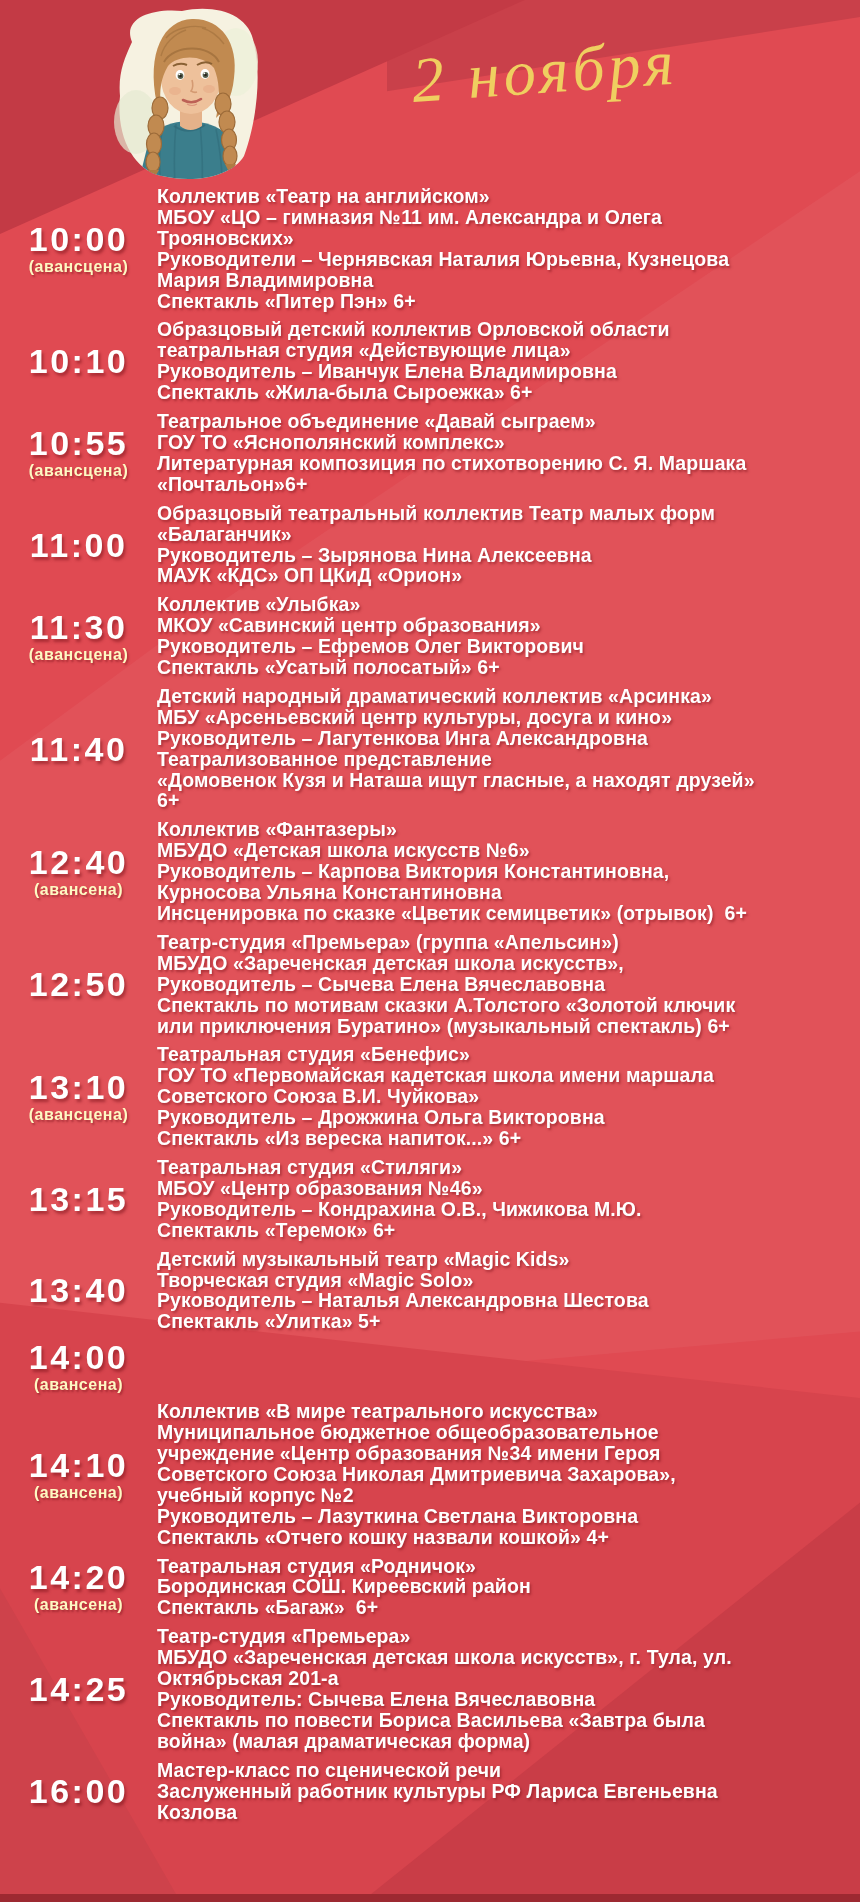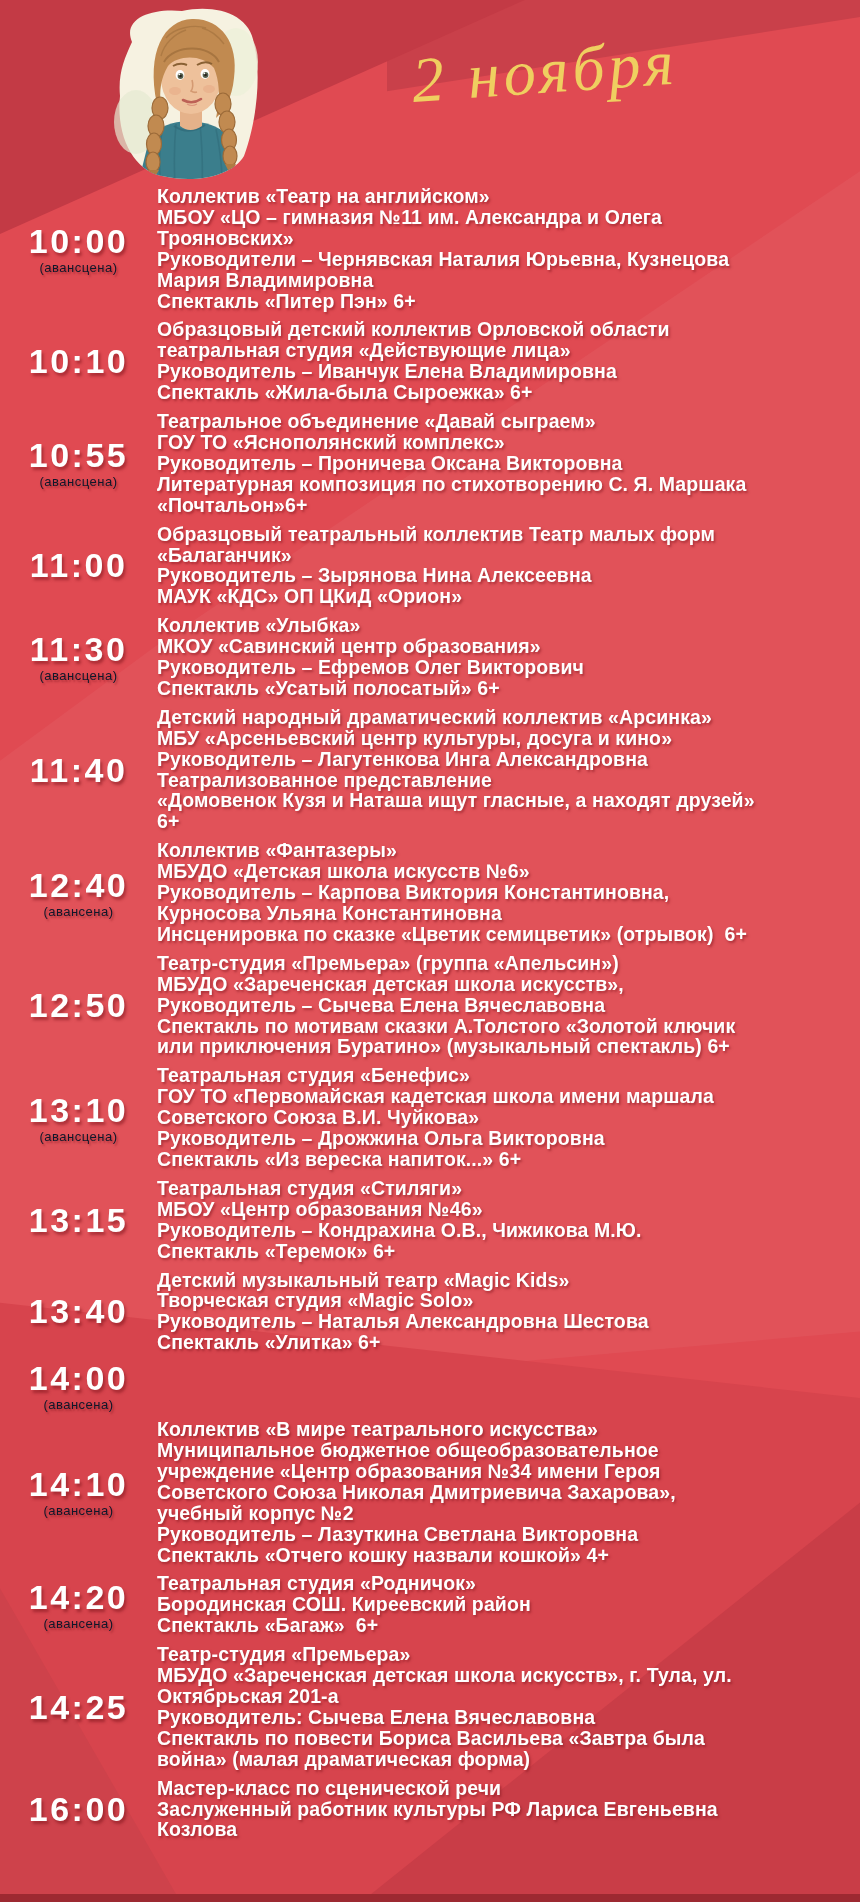--- a/index.html
+++ b/index.html
@@ -33,21 +33,21 @@
   
   .schedule{position:absolute;top:0;left:0;width:860px;padding-top:186px;box-sizing:border-box;}
   .entry{display:flex;margin-bottom:8px;}
   .time-col{flex:0 0 157px;width:157px;display:flex;flex-direction:column;
     align-items:center;justify-content:center;}
   .time{
     font-size:34px;font-weight:bold;letter-spacing:2.5px;color:#fff;line-height:1;
     text-shadow:2px 2.5px 3px rgba(125,20,28,.55);
   }
   .stage{
-    font-size:13px;font-weight:400;letter-spacing:.5px;color:#0f172a;margin-top:3px;
+    font-size:16px;font-weight:700;letter-spacing:.5px;color:#fef9c3;margin-top:3px;
     text-shadow:1.5px 2px 2px rgba(125,20,28,.5);line-height:1;
   }
   .text-col{flex:1;min-width:0;}
   .line{
     font-size:19.5px;font-weight:bold;line-height:20.9px;color:#fff;
     white-space:pre;letter-spacing:.1px;
     text-shadow:1.5px 2px 2.5px rgba(125,20,28,.55);
   }
 </style>
 </head>
@@ -143,21 +143,20 @@
       </div>
     </section>
     <section class="entry">
       <div class="time-col">
         <div class="time">10:55</div>
         <div class="stage">(авансцена)</div>
       </div>
       <div class="text-col">
         <div class="line">Театральное объединение «Давай сыграем»</div>
         <div class="line">ГОУ ТО «Яснополянский комплекс»</div>
-        <div class="line">Руководитель – Проничева Оксана Викторовна</div>
         <div class="line">Литературная композиция по стихотворению С. Я. Маршака</div>
         <div class="line">«Почтальон»6+</div>
       </div>
     </section>
     <section class="entry">
       <div class="time-col">
         <div class="time">11:00</div>
       </div>
       <div class="text-col">
         <div class="line">Образцовый театральный коллектив Театр малых форм</div>
@@ -241,21 +240,21 @@
       </div>
     </section>
     <section class="entry">
       <div class="time-col">
         <div class="time">13:40</div>
       </div>
       <div class="text-col">
         <div class="line">Детский музыкальный театр «Magic Kids»</div>
         <div class="line">Творческая студия «Magic Solo»</div>
         <div class="line">Руководитель – Наталья Александровна Шестова</div>
-        <div class="line">Спектакль «Улитка» 6+</div>
+        <div class="line">Спектакль «Улитка» 5+</div>
       </div>
     </section>
     <section class="entry">
       <div class="time-col">
         <div class="time">14:00</div>
         <div class="stage">(авансена)</div>
       </div>
     </section>
     <section class="entry">
       <div class="time-col">

